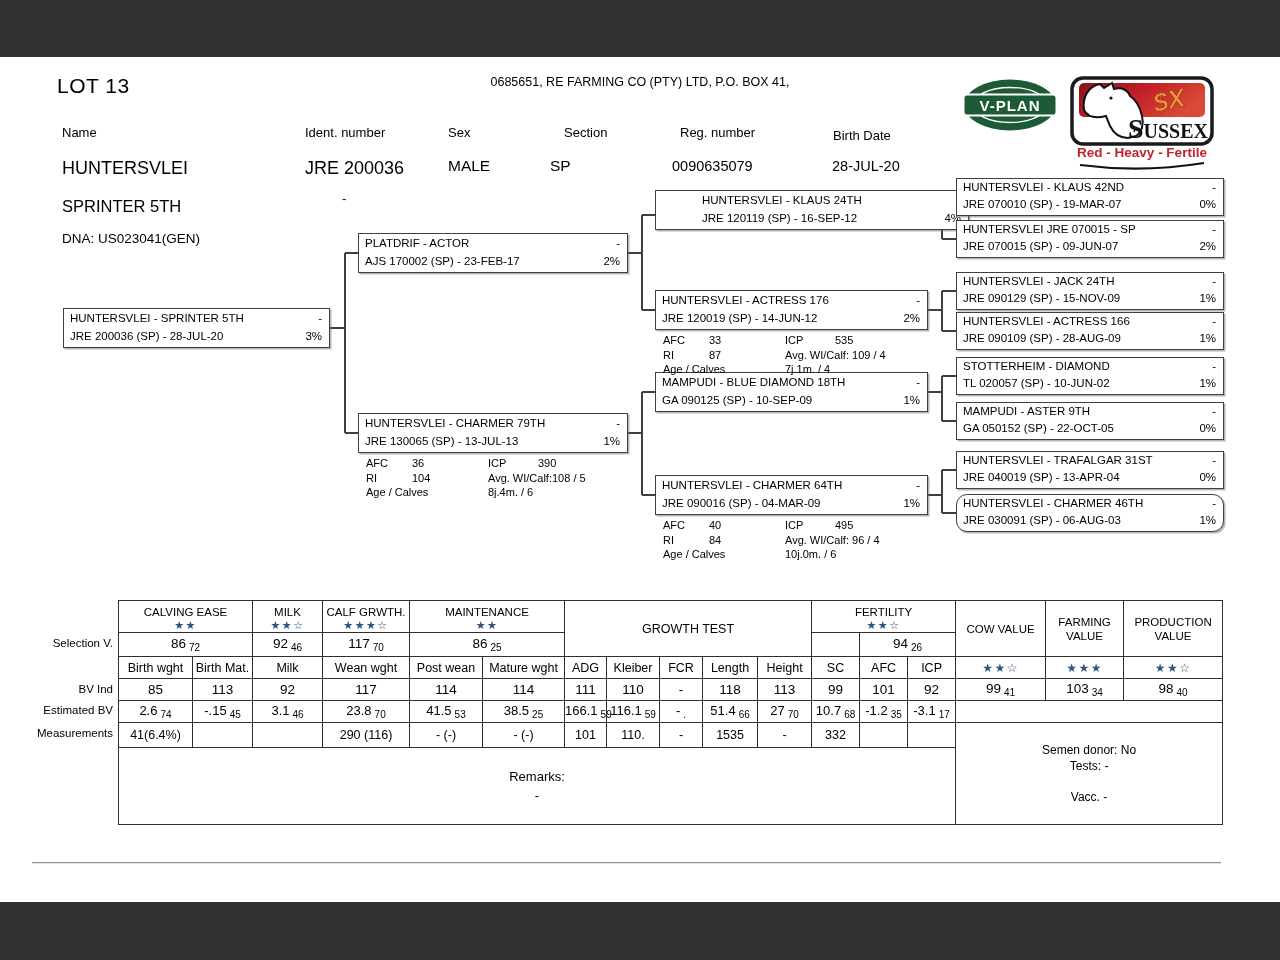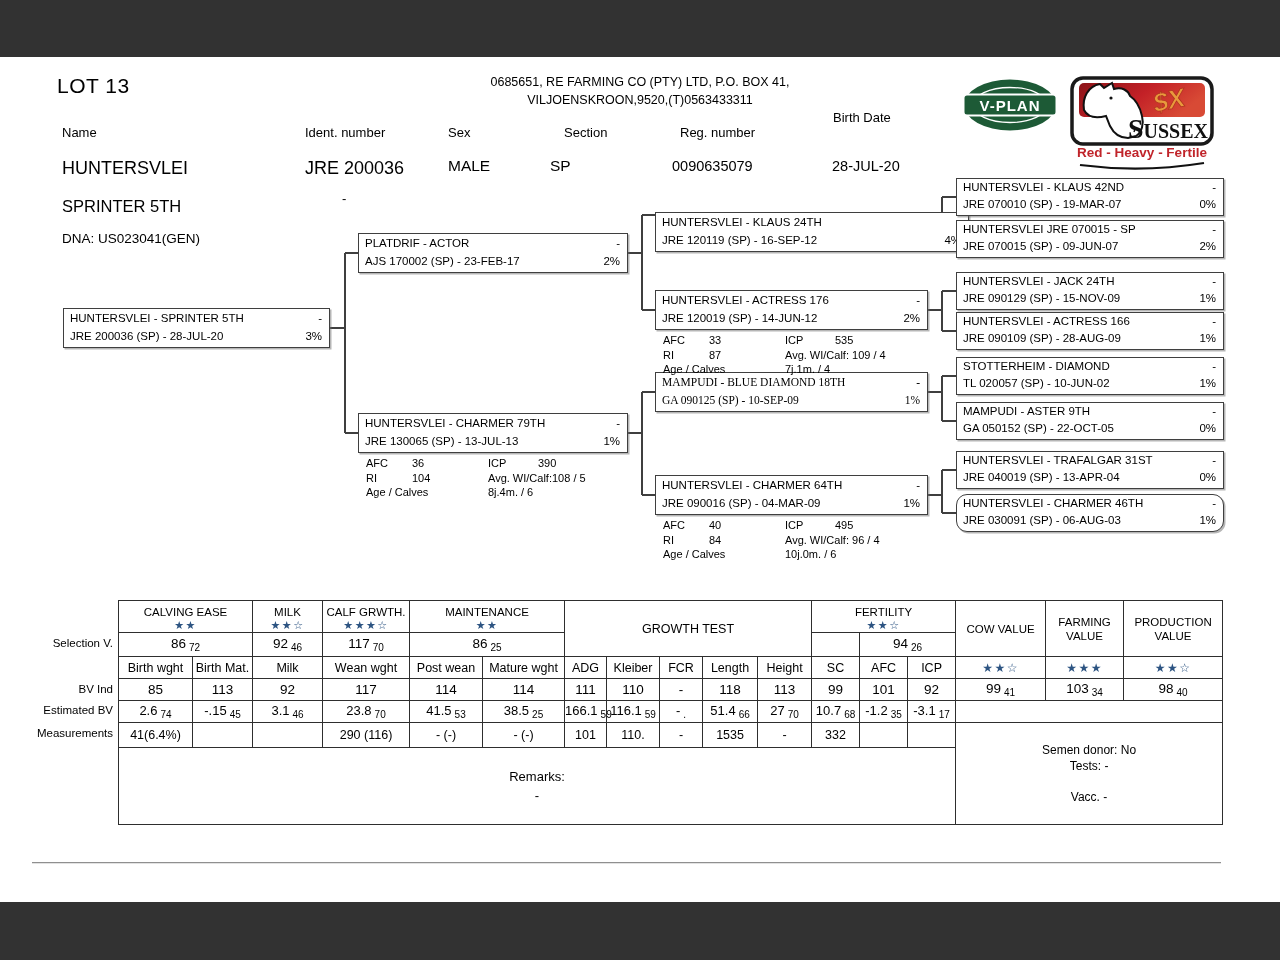--- a/index.html
+++ b/index.html
@@ -48,21 +48,20 @@
 <body>
 
 <div class="page">
 
   <div class="bar" style="top:0;height:57px;"></div>
   <div class="bar" style="top:902px;height:58px;"></div>
 
   <div class="abs lot" style="left:57px;top:74px;">LOT 13</div>
   <div class="abs breeder" style="left:330px;top:73px;">
     <div>0685651,  RE FARMING CO (PTY) LTD, P.O. BOX 41,</div>
-    <div>VILJOENSKROON,9520,(T)0563433311</div>
   </div>
 
   <svg class="abs" style="left:962px;top:78px;" width="96" height="54" viewBox="0 0 96 54">
     <ellipse cx="48" cy="27" rx="46" ry="25.5" fill="var(--vplan,#1d5a36)"></ellipse>
     <ellipse cx="48" cy="27" rx="37" ry="17.5" fill="none" stroke="#ffffff" stroke-width="1.3"></ellipse>
     <rect x="1.5" y="16.5" width="93" height="21" rx="3.5" fill="var(--vplan,#1d5a36)" stroke="#ffffff" stroke-width="2"></rect>
     <text x="48" y="32.5" text-anchor="middle" font-size="15" font-weight="bold" letter-spacing="1" fill="#ffffff">V-PLAN</text>
   </svg>
 
   <svg class="abs" style="left:1070px;top:76px;" width="146" height="96" viewBox="0 0 146 96">
@@ -82,21 +81,21 @@
     <text x="138" y="62" text-anchor="end" font-family="Liberation Serif,serif" font-weight="bold" fill="#111111"><tspan font-size="28">S</tspan><tspan font-size="20">USSEX</tspan></text>
     <text x="72" y="81" text-anchor="middle" font-size="13.5" font-weight="bold" fill="var(--sussex,#c0242a)">Red - Heavy - Fertile</text>
     <path d="M10,89 Q72,97 134,87" fill="none" stroke="#111111" stroke-width="2.2"></path>
   </svg>
 
   <div class="abs flabel" style="left:62px;top:125px;">Name</div>
   <div class="abs flabel" style="left:305px;top:125px;">Ident. number</div>
   <div class="abs flabel" style="left:448px;top:125px;">Sex</div>
   <div class="abs flabel" style="left:564px;top:125px;">Section</div>
   <div class="abs flabel" style="left:680px;top:125px;">Reg. number</div>
-  <div class="abs flabel" style="left:833px;top:110px;">Birth Date</div>
+  <div class="abs flabel" style="left:833px;top:128px;">Birth Date</div>
 
   <div class="abs fvalue" style="left:62px;top:158px;">HUNTERSVLEI</div>
   <div class="abs fvalue" style="left:305px;top:158px;">JRE 200036</div>
   <div class="abs fvalue big" style="left:448px;top:157px;">MALE</div>
   <div class="abs fvalue big" style="left:550px;top:157px;">SP</div>
   <div class="abs fvalue" style="left:672px;top:158px;font-size:14.5px;">0090635079</div>
   <div class="abs fvalue" style="left:832px;top:158px;font-size:14.5px;">28-JUL-20</div>
 
   <div class="abs flabel" style="left:342px;top:191px;">-</div>
   <div class="abs name2" style="left:62px;top:197px;">SPRINTER 5TH</div>
@@ -135,41 +134,41 @@
   <div class="pbox" style="left:358px;top:413px;width:270px;height:40px;">
     <div class="pline">
         <span>HUNTERSVLEI -  CHARMER 79TH</span>
         <span>-</span>
       </div>
     <div class="pline">
         <span>JRE 130065 (SP) - 13-JUL-13</span>
         <span>1%</span>
       </div>
   </div>
-  <div class="pbox" style="left:655px;top:212px;width:314px;height:40px;">
+  <div class="pbox" style="left:655px;top:190px;width:314px;height:40px;padding-left:40px;">
     <div class="pline">
         <span>HUNTERSVLEI -  KLAUS 24TH</span>
         <span>-</span>
       </div>
     <div class="pline">
         <span>JRE 120119 (SP) - 16-SEP-12</span>
         <span>4%</span>
       </div>
   </div>
   <div class="pbox" style="left:655px;top:290px;width:273px;height:40px;">
     <div class="pline">
         <span>HUNTERSVLEI -  ACTRESS 176</span>
         <span>-</span>
       </div>
     <div class="pline">
         <span>JRE 120019 (SP) - 14-JUN-12</span>
         <span>2%</span>
       </div>
   </div>
-  <div class="pbox" style="left:655px;top:372px;width:273px;height:40px;font-family:Liberation Serif, serif;">
+  <div class="pbox" style="left:655px;top:372px;width:273px;height:40px;">
     <div class="pline">
         <span>MAMPUDI -  BLUE DIAMOND 18TH</span>
         <span>-</span>
       </div>
     <div class="pline">
         <span>GA  090125 (SP) - 10-SEP-09</span>
         <span>1%</span>
       </div>
   </div>
   <div class="pbox" style="left:655px;top:475px;width:273px;height:40px;">

